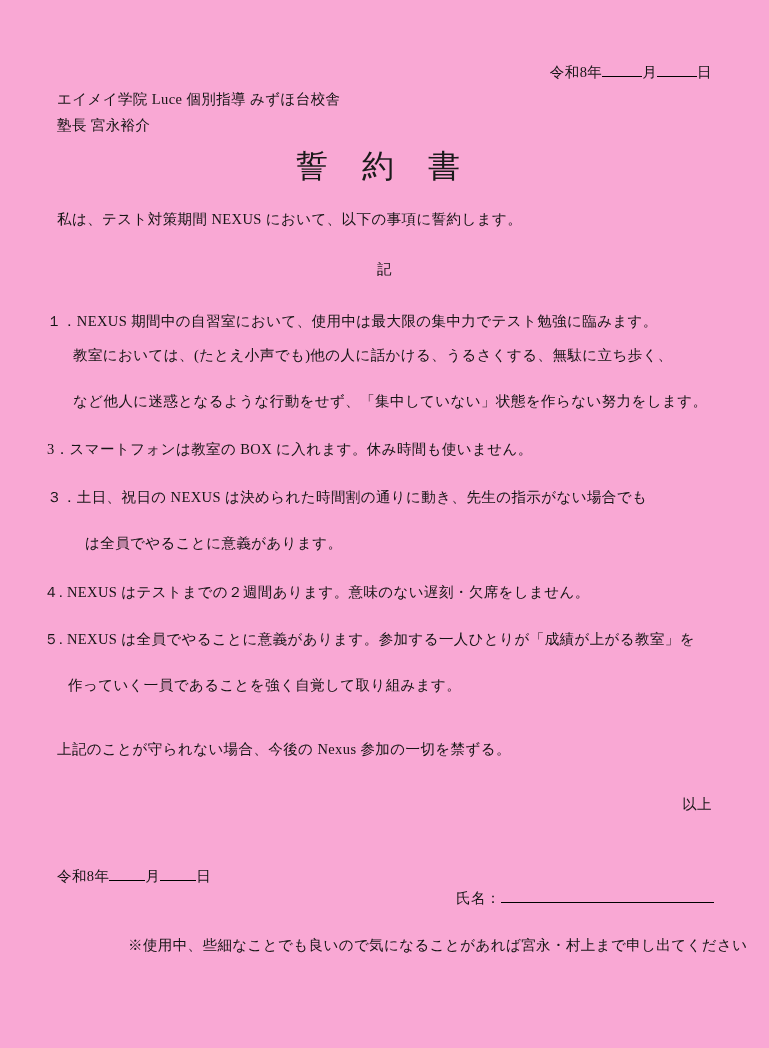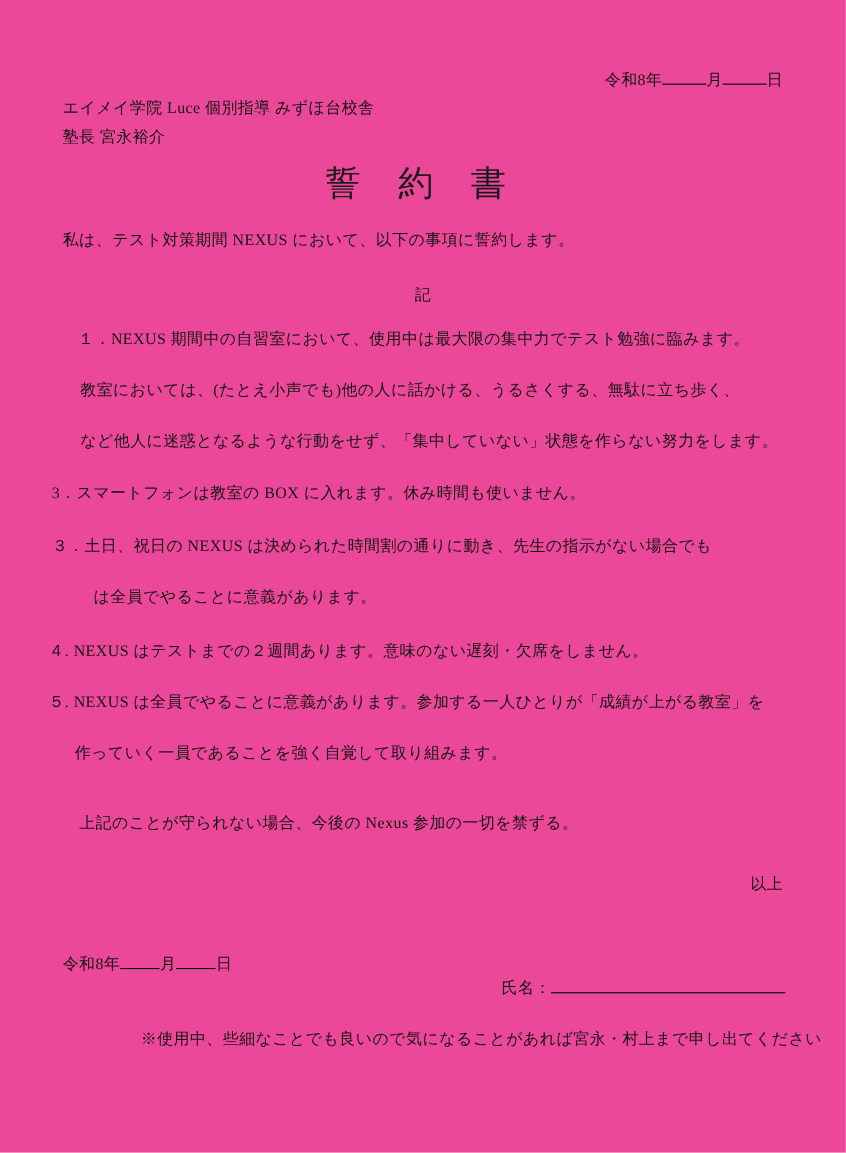--- a/index.html
+++ b/index.html
@@ -5,21 +5,21 @@
   * { margin: 0; padding: 0; box-sizing: border-box; }
   html, body { background: #ffffff; }
   body {
     width: 769px; height: 1048px;
     font-family: "Liberation Serif", "DejaVu Serif", serif;
     color: #141414;
   }
   .page {
     position: relative;
     width: 769px; height: 1048px;
-    background: #ec4899;
+    background: #f9a8d4;
     overflow: hidden;
   }
   .line {
     position: absolute;
     font-size: 14.5px;
     line-height: 1.3;
     white-space: nowrap;
     letter-spacing: 0.4px;
   }
   .title {
@@ -54,31 +54,31 @@
 
   <div class="line" style="top:90px; left:57px;">エイメイ学院 Luce 個別指導 みずほ台校舎</div>
   <div class="line" style="top:116px; left:57px;">塾長 宮永裕介</div>
 
   <div class="title" style="top:149px;">誓 約 書</div>
 
   <div class="line" style="top:210px; left:57px;">私は、テスト対策期間 NEXUS において、以下の事項に誓約します。</div>
 
   <div class="line centered" style="top:260px;">記</div>
 
-  <div class="line" style="top:300px; left:47px;margin-left:24px;">１．NEXUS 期間中の自習室において、使用中は最大限の集中力でテスト勉強に臨みます。</div>
+  <div class="line" style="top:312px; left:47px;">１．NEXUS 期間中の自習室において、使用中は最大限の集中力でテスト勉強に臨みます。</div>
   <div class="line" style="top:346px; left:73px;">教室においては、(たとえ小声でも)他の人に話かける、うるさくする、無駄に立ち歩く、</div>
   <div class="line" style="top:392px; left:73px;">など他人に迷惑となるような行動をせず、「集中していない」状態を作らない努力をします。</div>
   <div class="line" style="top:440px; left:47px;">3．スマートフォンは教室の BOX に入れます。休み時間も使いません。</div>
   <div class="line" style="top:488px; left:47px;">３．土日、祝日の NEXUS は決められた時間割の通りに動き、先生の指示がない場合でも</div>
   <div class="line" style="top:534px; left:85px;">は全員でやることに意義があります。</div>
   <div class="line" style="top:583px; left:44px;">４. NEXUS はテストまでの２週間あります。意味のない遅刻・欠席をしません。</div>
   <div class="line" style="top:630px; left:44px;">５. NEXUS は全員でやることに意義があります。参加する一人ひとりが「成績が上がる教室」を</div>
   <div class="line" style="top:676px; left:68px;">作っていく一員であることを強く自覚して取り組みます。</div>
 
-  <div class="line" style="top:740px; left:72px;">上記のことが守られない場合、今後の Nexus 参加の一切を禁ずる。</div>
+  <div class="line" style="top:740px; left:57px;">上記のことが守られない場合、今後の Nexus 参加の一切を禁ずる。</div>
 
   <div class="line right" style="top:795px; right:57px;">以上</div>
 
   <div class="line" style="top:866px; left:57px;">
     <span>令和8年</span><span class="blank blank-xs"></span><span>月</span><span class="blank blank-xs"></span><span>日</span>
   </div>
 
   <div class="line" style="top:888px; left:456px;font-family:Liberation Serif, serif;">
     <span>氏名：</span><span class="blank blank-name"></span>
   </div>

